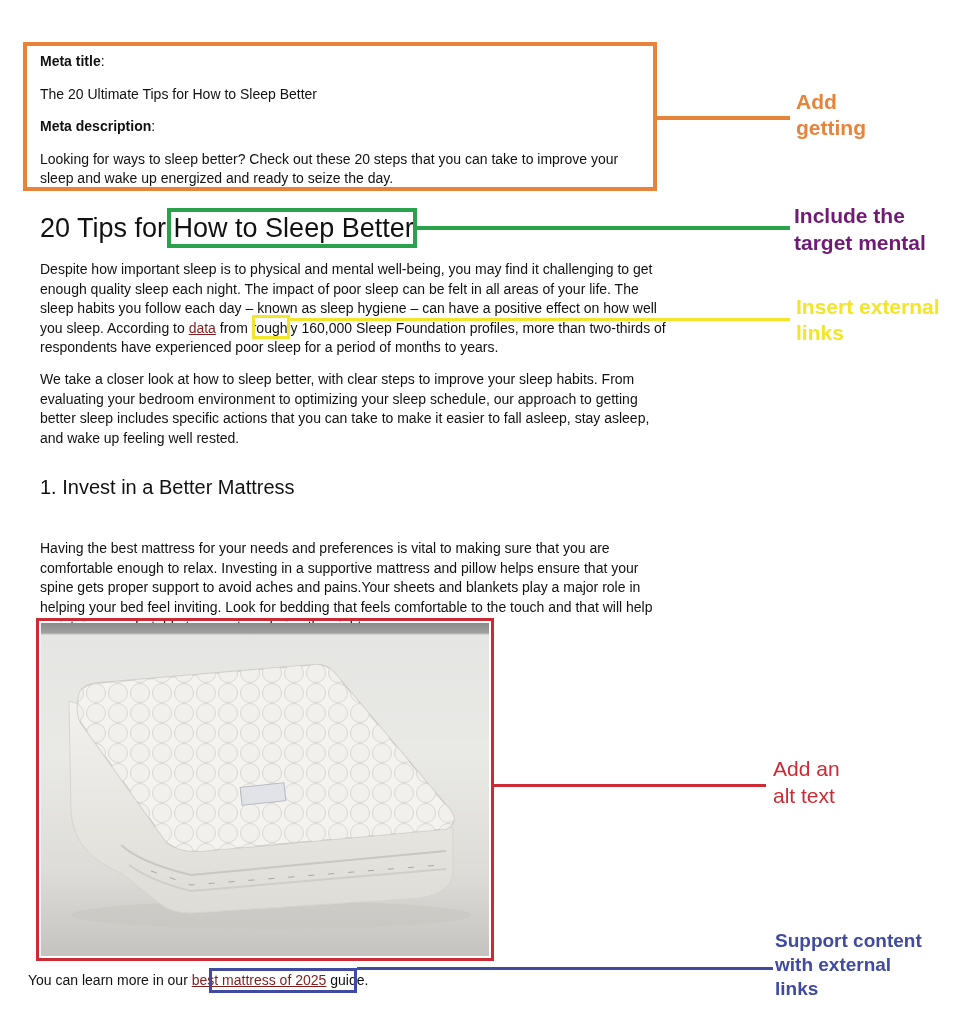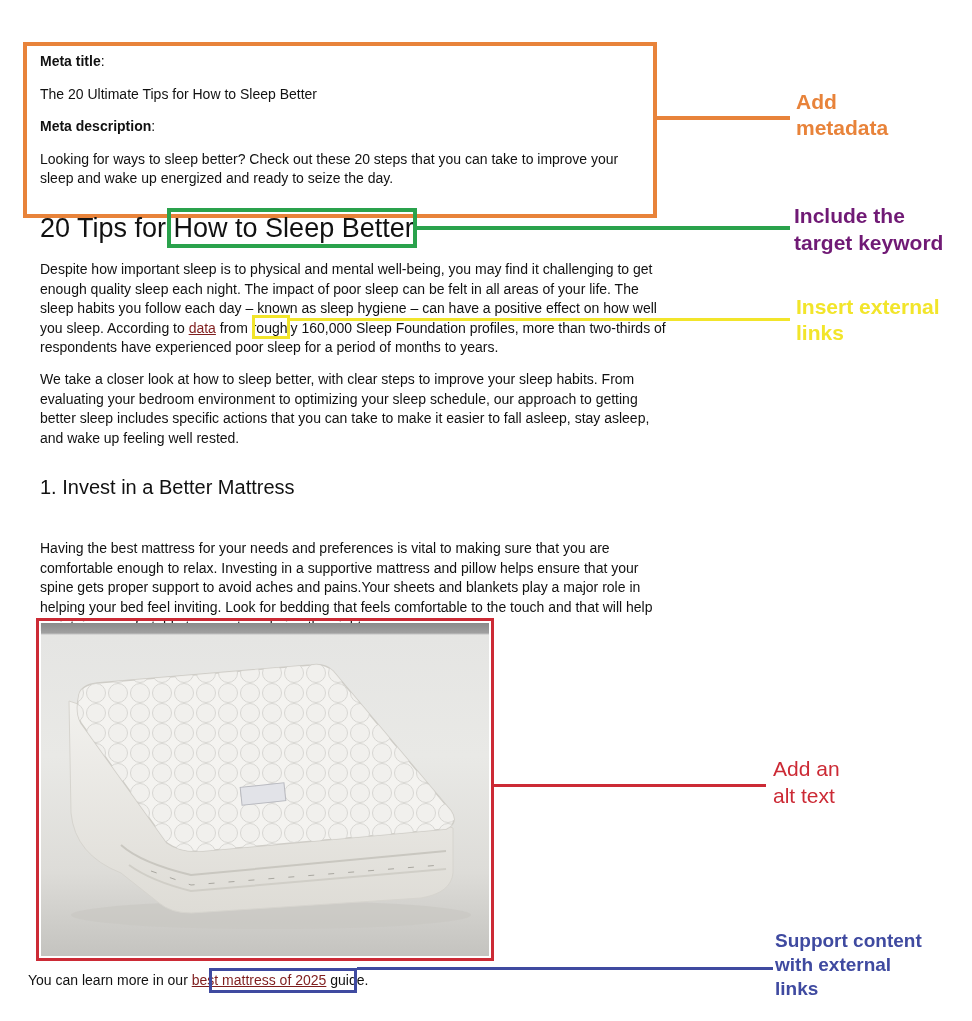--- a/index.html
+++ b/index.html
@@ -1,21 +1,21 @@
 <!DOCTYPE html>
 <html><head>
   <meta charset="utf-8">
   <style>
     * { box-sizing: border-box; margin: 0; padding: 0; }
     html, body { width: 972px; height: 1021px; background: #ffffff; overflow: hidden; }
     body { position: relative; font-family: "Liberation Sans", sans-serif; color: #111111; }
 
     
     .meta-box {
-      position: absolute; left: 23px; top: 42px; width: 634px; height: 176px;
+      position: absolute; left: 23px; top: 42px; width: 634px; height: 149px;
       border: 4px solid #e8833a; padding: 4px 13px;
       font-size: 14px; line-height: 19px;
     }
     .meta-box .lbl { font-weight: bold; }
     .meta-box p { margin: 0; }
     .meta-box .row1 { position: absolute; top: 6px; left: 13px; }
     .meta-box .row2 { position: absolute; top: 39px; left: 13px; }
     .meta-box .row3 { position: absolute; top: 71px; left: 13px; }
     .meta-box .row4 { position: absolute; top: 104px; left: 13px; width: 615px; }
 
@@ -65,29 +65,29 @@
 
 <div class="meta-box">
   <p class="row1"><span class="lbl">Meta title</span><span>:</span></p>
   <p class="row2">The 20 Ultimate Tips for How to Sleep Better</p>
   <p class="row3"><span class="lbl">Meta description</span><span>:</span></p>
   <p class="row4">Looking for ways to sleep better? Check out these 20 steps that you can take to improve your sleep and wake up energized and ready to seize the day.</p>
 </div>
 <div class="orange-line"></div>
 <div class="orange-label">
   <div>Add</div>
-  <div>metadata</div>
+  <div>getting</div>
 </div>
 
 <h1 class="title"><span>20 Tips for </span><span>How to Sleep Better</span></h1>
 <div class="kw-box"></div>
 <div class="green-line"></div>
 <div class="green-label">
   <div>Include the</div>
-  <div>target keyword</div>
+  <div>target mental</div>
 </div>
 
 <p class="para p1"><span>Despite how important sleep is to physical and mental well-being, you may find it challenging to get enough quality sleep each night. The impact of poor sleep can be felt in all areas of your life. The sleep habits you follow each day – known as sleep hygiene – can have a positive effect on how well you sleep. According to </span><a class="lnk" href="#">data</a><span> from roughly 160,000 Sleep Foundation profiles, more than two-thirds of respondents have experienced poor sleep for a period of months to years.</span></p>
 <div class="data-box"></div>
 <div class="yellow-line"></div>
 <div class="yellow-label">
   <div>Insert external</div>
   <div>links</div>
 </div>
 

